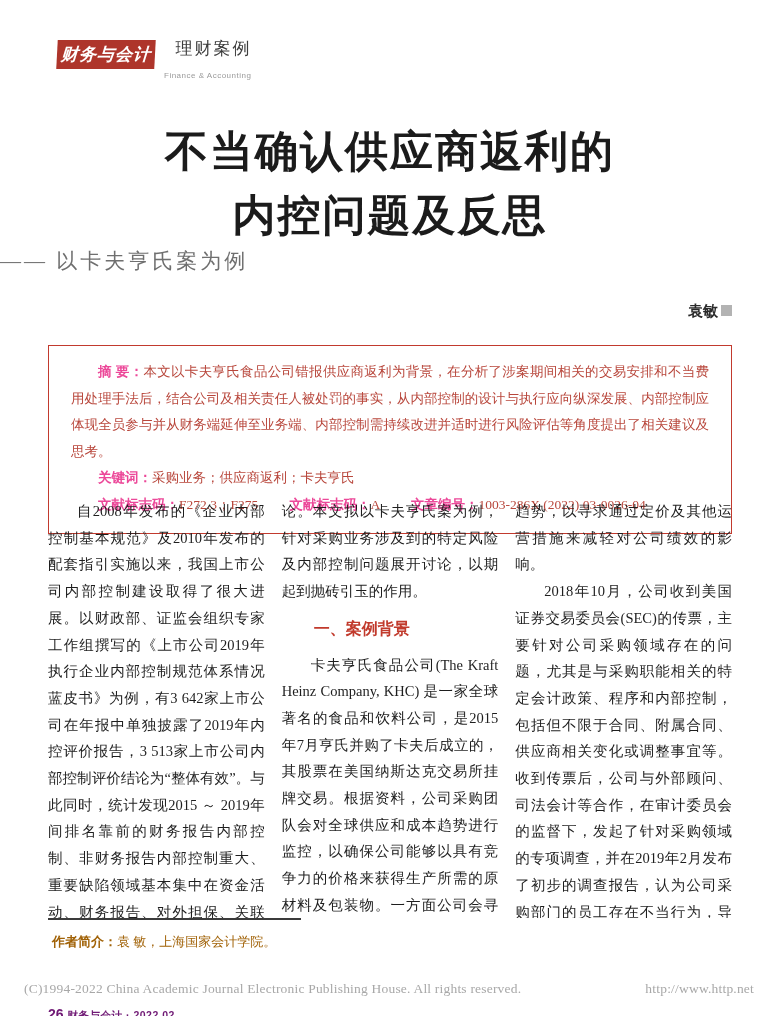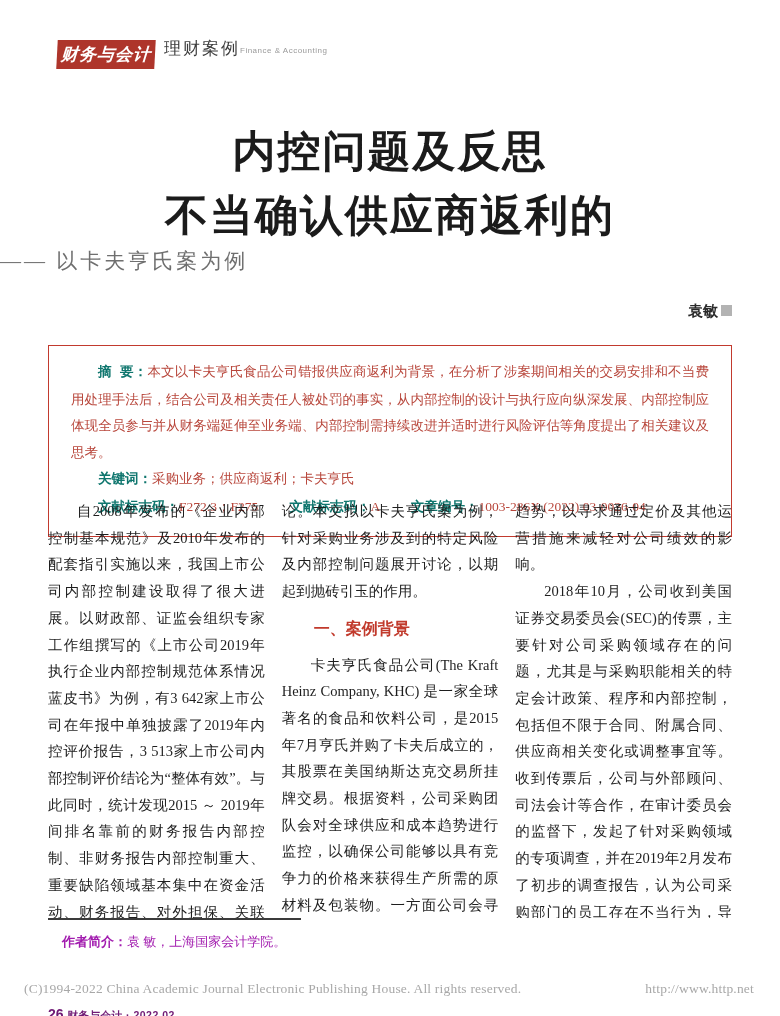--- a/index.html
+++ b/index.html
@@ -4,52 +4,52 @@
 <style>
   html,body{margin:0;padding:0;background:#cfcfcf;}
   .page{position:relative;width:780px;height:1016px;background:#ffffff;margin:0 auto;
         overflow:hidden;font-family:"Liberation Serif","DejaVu Serif",serif;color:#1f1f1f;}
 
   
   .masthead{position:absolute;top:40px;left:57px;display:flex;align-items:flex-start;}
   .logo-box{background:#ae352b;color:#fff;width:98px;height:29px;display:flex;align-items:center;
             justify-content:center;font-style:italic;font-weight:bold;font-size:17px;letter-spacing:1px;
             transform:skewX(-3deg);}
-  .logo-right{margin-left:9px;display:flex;flex-direction:row;line-height:1.1;}
+  .logo-right{margin-left:9px;display:flex;flex-direction:column;line-height:1.1;align-items:flex-end;}
   .logo-cn{font-family:"Liberation Sans","DejaVu Sans",sans-serif;font-size:17px;color:#3c3c3c;letter-spacing:2px;}
-  .logo-en{font-family:"Liberation Sans","DejaVu Sans",sans-serif;font-size:8px;color:#9a9a9a;margin-top:7px;letter-spacing:.5px;}
+  .logo-en{font-family:"Liberation Sans","DejaVu Sans",sans-serif;font-size:8px;color:#9a9a9a;margin-top:13px;letter-spacing:.5px;}
 
   
   .title{position:absolute;top:120px;left:0;width:100%;text-align:center;font-weight:bold;
          color:#1b1b1b;font-size:43px;line-height:64px;letter-spacing:2px;margin:0;}
   .subtitle{position:absolute;top:247px;left:0;width:100%;font-size:21px;
             color:#6f6f6f;letter-spacing:3px;}
   .author-line{position:absolute;top:302px;right:48px;font-size:15px;font-weight:bold;color:#2a2a2a;}
   .author-mark{display:inline-block;width:11px;height:11px;background:#b3b3b3;margin-left:3px;}
 
   
   .abstract-box{position:absolute;top:345px;left:48px;width:684px;box-sizing:border-box;
                 border:1px solid #c23a2e;padding:13px 22px 15px;color:#b8463b;}
   .abstract-box p{margin:0;font-size:13.5px;line-height:26.5px;text-align:justify;}
   .abstract-para{text-indent:2em;}
   .meta-line{padding-left:2em;}
-  .red-label{font-family:Liberation Mono, monospace;font-weight:bold;color:#0f766e;}
+  .red-label{font-family:Liberation Sans, sans-serif;font-weight:bold;color:#ec4899;}
   .gap{margin-left:28px;}
 
   
   .body-cols{position:absolute;top:498px;left:48px;width:684px;height:420px;display:flex;gap:17px;overflow:hidden;}
   .col{flex:1;font-size:14.5px;line-height:26.7px;text-align:justify;color:#1e1e1e;}
   .col p{margin:0;}
   .indent{text-indent:2em;}
   .section-heading{font-family:Liberation Sans, sans-serif;color:#c13a2c;font-size:16px;
                    font-weight:bold;margin:11px 0 9px;text-indent:2em;}
 
   
   .footnote-rule{position:absolute;top:918px;left:48px;width:253px;border-top:2px solid #3b3b3b;}
-  .author-bio{position:absolute;top:932px;left:62px;font-size:13px;color:#a21caf;line-height:20px;}
+  .author-bio{position:absolute;top:932px;left:52px;font-size:13px;color:#a16207;line-height:20px;}
   .bio-label{font-family:"Liberation Sans","DejaVu Sans",sans-serif;font-weight:bold;}
   .page-footer{position:absolute;top:957px;left:48px;font-family:"Liberation Sans","DejaVu Sans",sans-serif;color:#701a75;margin-top:48px;}
   .pagenum{font-size:14px;font-weight:bold;}
   .journal-info{font-size:10.5px;font-weight:bold;margin-left:4px;letter-spacing:.5px;}
   .copyright{position:absolute;top:981px;left:24px;right:26px;display:flex;justify-content:space-between;
              font-size:13.5px;color:#a8a8a8;letter-spacing:.2px;gap:48px;}
 </style>
 </head>
 <body>
 
@@ -59,22 +59,22 @@
     <div class="logo-box">
       <span>财务与会计</span>
     </div>
     <div class="logo-right">
       <span class="logo-cn">理财案例</span>
       <span class="logo-en">Finance &amp; Accounting</span>
     </div>
   </div>
 
   <h1 class="title">
+    <div>不当确认供应商返利的</div>
     <div>内控问题及反思</div>
-    <div>不当确认供应商返利的</div>
   </h1>
   <div class="subtitle">—— 以卡夫亨氏案为例</div>
 
   <div class="author-line">
     <span>袁敏</span><span class="author-mark"></span>
   </div>
 
   <div class="abstract-box">
     <p class="abstract-para">
       <span class="red-label">摘  要：</span><span>本文以卡夫亨氏食品公司错报供应商返利为背景，在分析了涉案期间相关的交易安排和不当费用处理手法后，结合公司及相关责任人被处罚的事实，从内部控制的设计与执行应向纵深发展、内部控制应体现全员参与并从财务端延伸至业务端、内部控制需持续改进并适时进行风险评估等角度提出了相关建议及思考。</span>

